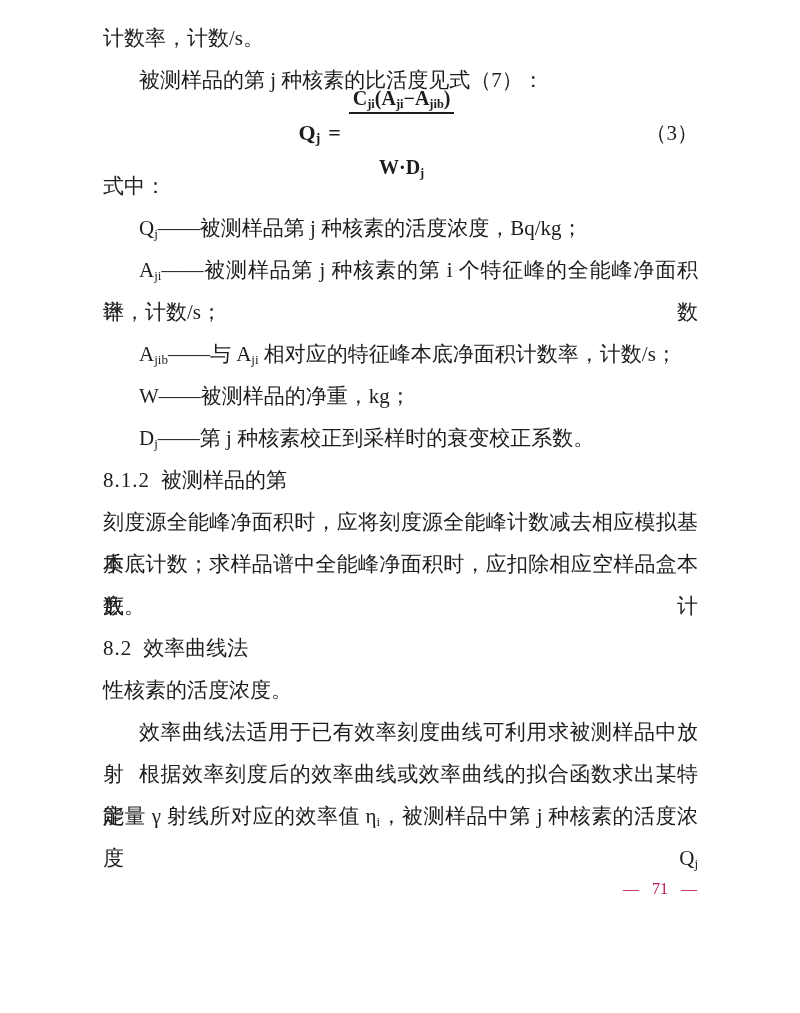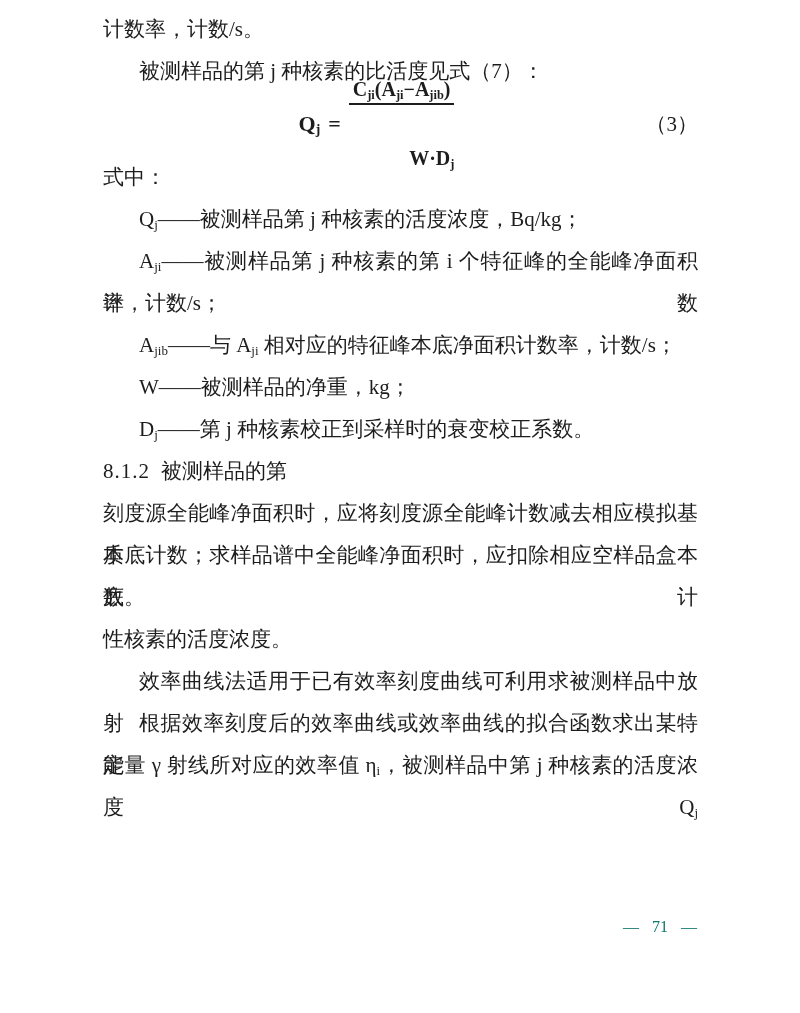--- a/index.html
+++ b/index.html
@@ -6,21 +6,21 @@
   html,body { background:#fff; }
   .page {
     position:relative;
     width:800px; height:1013px;
     background:#ffffff;
     color:#1d1d1d;
     font-family:"Liberation Serif","DejaVu Serif",serif;
     overflow:hidden;
   }
   .body {
-    position:absolute; top:8px; left:103px; width:595px;
+    position:absolute; top:17px; left:103px; width:595px;
   }
   .ln {
     height:42px; line-height:42px;
     font-size:21px;
     white-space:nowrap;
   }
   .ln.fill {
     white-space:normal;
     text-align:justify;
     text-align-last:justify;
@@ -38,43 +38,43 @@
     display:flex; align-items:center; justify-content:center;
   }
   .fcore {
     display:inline-flex; align-items:center;
     font-weight:600;
     font-size:22px;
     transform:translateX(-24px);
   }
   .feq { margin:0 8px; }
   .frac {
-    display:inline-flex; flex-direction:column; align-items:flex-end;
+    display:inline-flex; flex-direction:column; align-items:center;
     font-size:20px;
     line-height:1.25;
   }
   .num {
     border-bottom:2px solid #1d1d1d;
     padding:0 4px 1px 4px;
   }
   .den { padding-top:9px;margin-top:32px; }
   .ftag {
     position:absolute; right:0; top:50%;
     transform:translateY(-50%);
     font-size:21px; font-weight:400;
   }
   
   .hnum { letter-spacing:1px; }
   .ht { margin-left:11px; }
   
   .footer {
-    position:absolute; top:918px; right:103px;
+    position:absolute; top:880px; right:103px;
     font-size:16px;
     word-spacing:9px;
-    color:#0f766e;
+    color:#be185d;
   }
 </style>
 </head>
 <body>
 
 <div class="page">
   <div class="body">
 
     <div class="ln"><span>计数率，计数/s。</span></div>
 
@@ -105,20 +105,21 @@
     <div class="ln ind"><span>W——被测样品的净重，kg；</span></div>
 
     <div class="ln ind"><span>D</span><sub>j</sub><span>——第 j 种核素校正到采样时的衰变校正系数。</span></div>
 
     <div class="ln"><span class="hnum">8.1.2</span><span class="ht">被测样品的第</span></div>
 
     <div class="ln fill"><span>刻度源全能峰净面积时，应将刻度源全能峰计数减去相应模拟基质</span></div>
     <div class="ln fill"><span>本底计数；求样品谱中全能峰净面积时，应扣除相应空样品盒本底计</span></div>
     <div class="ln"><span>数。</span></div>
 
+    <div class="ln"><span class="hnum">8.2</span><span class="ht">效率曲线法</span></div>
 
     <div class="ln"><span>性核素的活度浓度。</span></div>
     <div class="ln ind fill"><span>效率曲线法适用于已有效率刻度曲线可利用求被测样品中放射</span></div>
     <div class="ln ind fill"><span>根据效率刻度后的效率曲线或效率曲线的拟合函数求出某特定</span></div>
 
     <div class="ln fill"><span>能量 γ 射线所对应的效率值 η</span><sub>i</sub><span>，被测样品中第 j 种核素的活度浓度 Q</span><sub>j</sub></div>
 
 
   </div>
 

